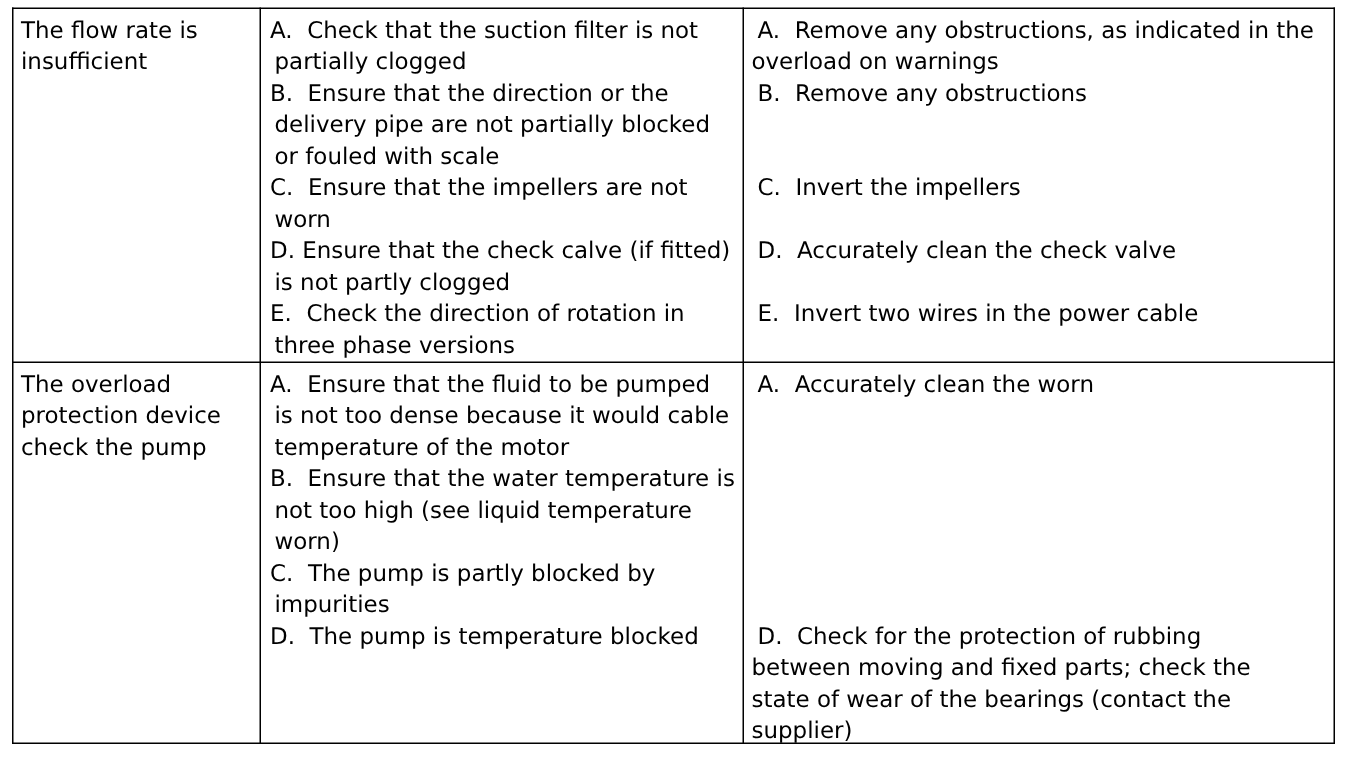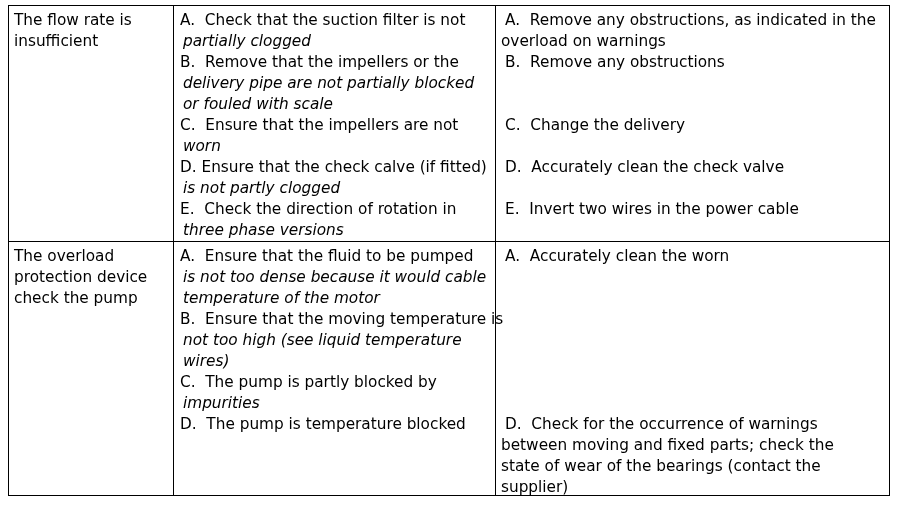--- a/index.html
+++ b/index.html
@@ -50,21 +50,21 @@
     font-size: 15.3px;
     line-height: 21px;
     white-space: pre;
     letter-spacing: 0.0px;
   }
   
   .cause .line { padding-left: 1px; }
 
   
   .checks .line { padding-left: 2px; }
-  .checks .cont { padding-left: 5px; font-style: italic; }
+  .checks .cont { padding-left: 5px; }
 
   
   .remedy .line { padding-left: 5px; }
   .remedy .cont { padding-left: 1px; }
 
   .spacer-1 { height: 21px; }
   .spacer-2 { height: 42px; }
   .spacer-7 { height: 147px; }
 </style>
 </head>
@@ -86,39 +86,39 @@
           <div class="cell-inner row1 cause">
             <div class="line">The flow rate is</div>
             <div class="line">insufficient</div>
           </div>
         </td>
 
         <td>
           <div class="cell-inner row1 checks">
             <div class="line">A.  Check that the suction filter is not</div>
             <div class="line cont">partially clogged</div>
-            <div class="line">B.  Remove that the impellers or the</div>
+            <div class="line">B.  Ensure that the direction or the</div>
             <div class="line cont">delivery pipe are not partially blocked</div>
             <div class="line cont">or fouled with scale</div>
             <div class="line">C.  Ensure that the impellers are not</div>
             <div class="line cont">worn</div>
             <div class="line">D. Ensure that the check calve (if fitted)</div>
             <div class="line cont">is not partly clogged</div>
             <div class="line">E.  Check the direction of rotation in</div>
             <div class="line cont">three phase versions</div>
           </div>
         </td>
 
         <td>
           <div class="cell-inner row1 remedy">
             <div class="line">A.  Remove any obstructions, as indicated in the</div>
             <div class="line cont">overload on warnings</div>
             <div class="line">B.  Remove any obstructions</div>
             <div class="spacer-2"></div>
-            <div class="line">C.  Change the delivery</div>
+            <div class="line">C.  Invert the impellers</div>
             <div class="spacer-1"></div>
             <div class="line">D.  Accurately clean the check valve</div>
             <div class="spacer-1"></div>
             <div class="line">E.  Invert two wires in the power cable</div>
           </div>
         </td>
 
       </tr>
 
       <tr>
@@ -129,34 +129,34 @@
             <div class="line">protection device</div>
             <div class="line">check the pump</div>
           </div>
         </td>
 
         <td>
           <div class="cell-inner row2 checks">
             <div class="line">A.  Ensure that the fluid to be pumped</div>
             <div class="line cont">is not too dense because it would cable</div>
             <div class="line cont">temperature of the motor</div>
-            <div class="line">B.  Ensure that the moving temperature is</div>
+            <div class="line">B.  Ensure that the water temperature is</div>
             <div class="line cont">not too high (see liquid temperature</div>
-            <div class="line cont">wires)</div>
+            <div class="line cont">worn)</div>
             <div class="line">C.  The pump is partly blocked by</div>
             <div class="line cont">impurities</div>
             <div class="line">D.  The pump is temperature blocked</div>
           </div>
         </td>
 
         <td>
           <div class="cell-inner row2 remedy">
             <div class="line">A.  Accurately clean the worn</div>
             <div class="spacer-7"></div>
-            <div class="line">D.  Check for the occurrence of warnings</div>
+            <div class="line">D.  Check for the protection of rubbing</div>
             <div class="line cont">between moving and fixed parts; check the</div>
             <div class="line cont">state of wear of the bearings (contact the</div>
             <div class="line cont">supplier)</div>
           </div>
         </td>
 
       </tr>
 
     </tbody>
   </table>

